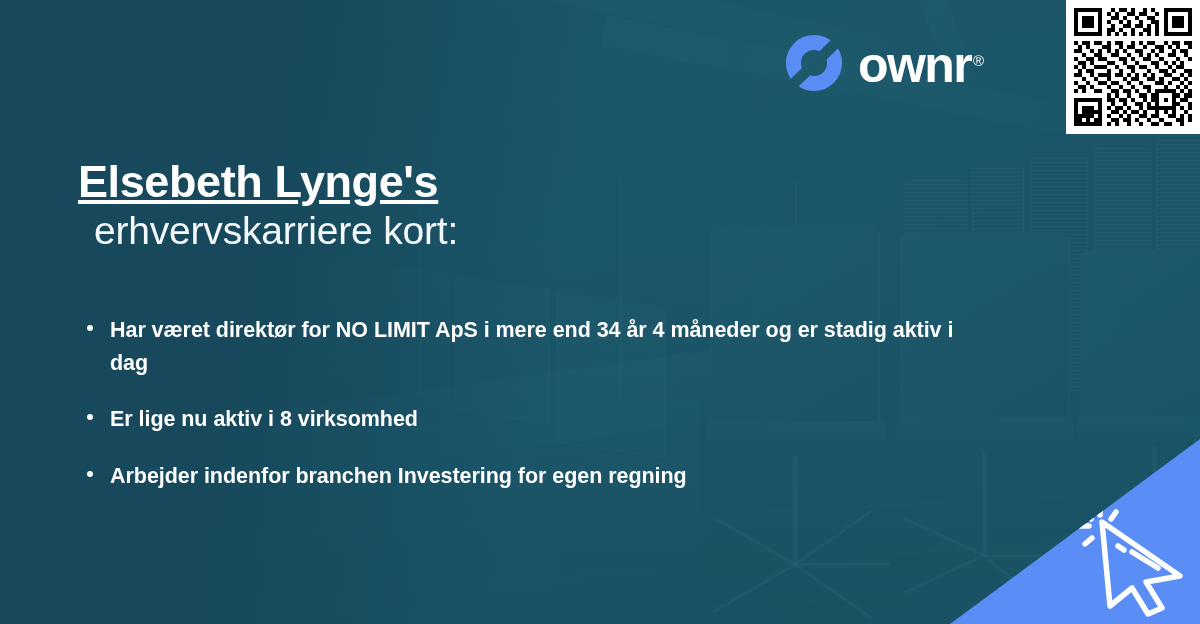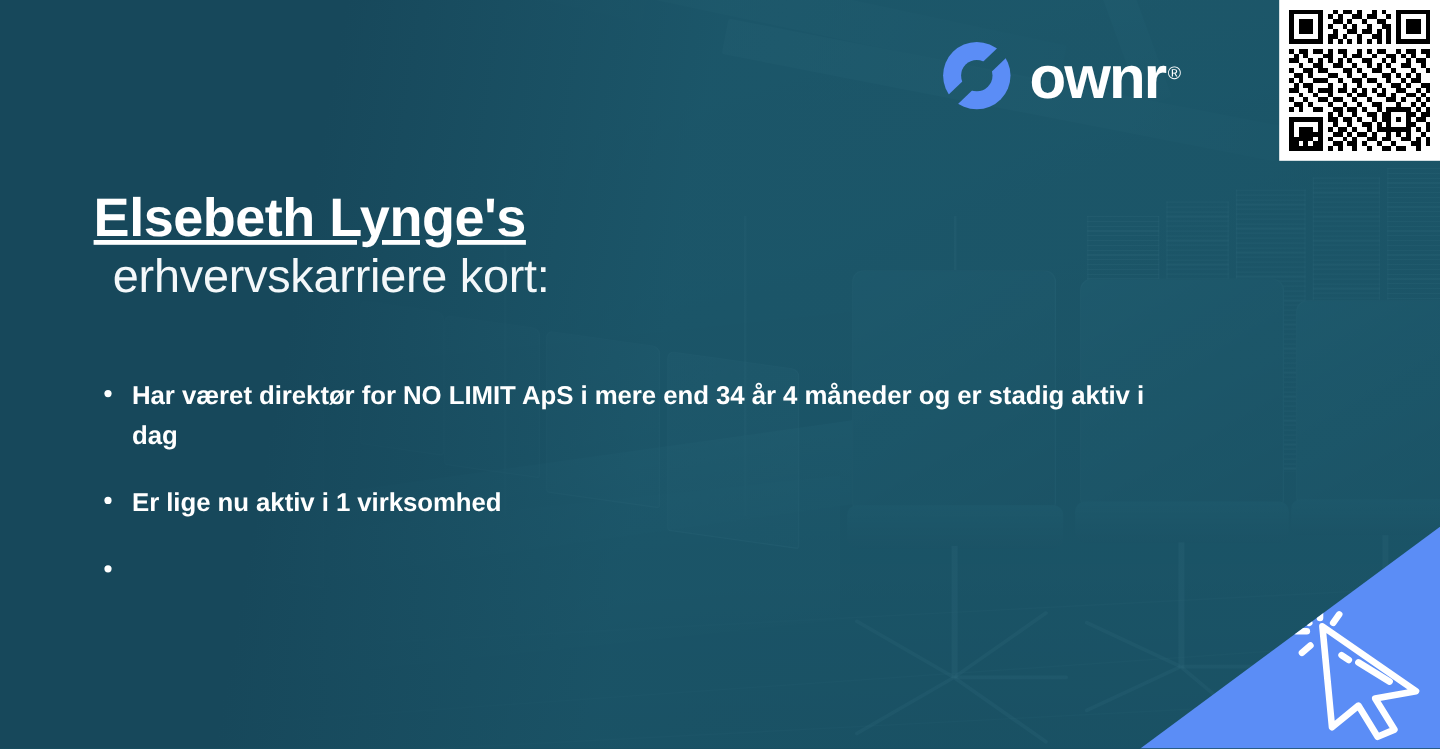--- a/index.html
+++ b/index.html
@@ -305,24 +305,25 @@
     <div id="title-line1">Elsebeth Lynge's</div>
     <div id="title-line2">erhvervskarriere kort:</div>
 
     <div id="bullets">
       <div class="bullet">
         <span class="dot"></span>
         <span>Har været direktør for NO LIMIT ApS i mere end 34 år 4 måneder og er stadig aktiv i dag</span>
       </div>
       <div class="bullet">
         <span class="dot"></span>
-        <span>Er lige nu aktiv i 1 virksomhed</span>
+        <span>Er lige nu aktiv i 8 virksomhed</span>
       </div>
       <div class="bullet">
         <span class="dot"></span>
+        <span>Arbejder indenfor branchen Investering for egen regning</span>
       </div>
     </div>
 
     <div id="logo">
       <svg id="logo-mark" viewBox="0 0 64 64">
         <defs>
           <mask id="swirlmask">
             <rect x="0" y="0" width="64" height="64" fill="#fff"></rect>
             <circle cx="32" cy="32" r="13.5" fill="#000"></circle>
             <path d="M4 52 L52 6 L60 14 L12 60 Z" fill="#000"></path>

